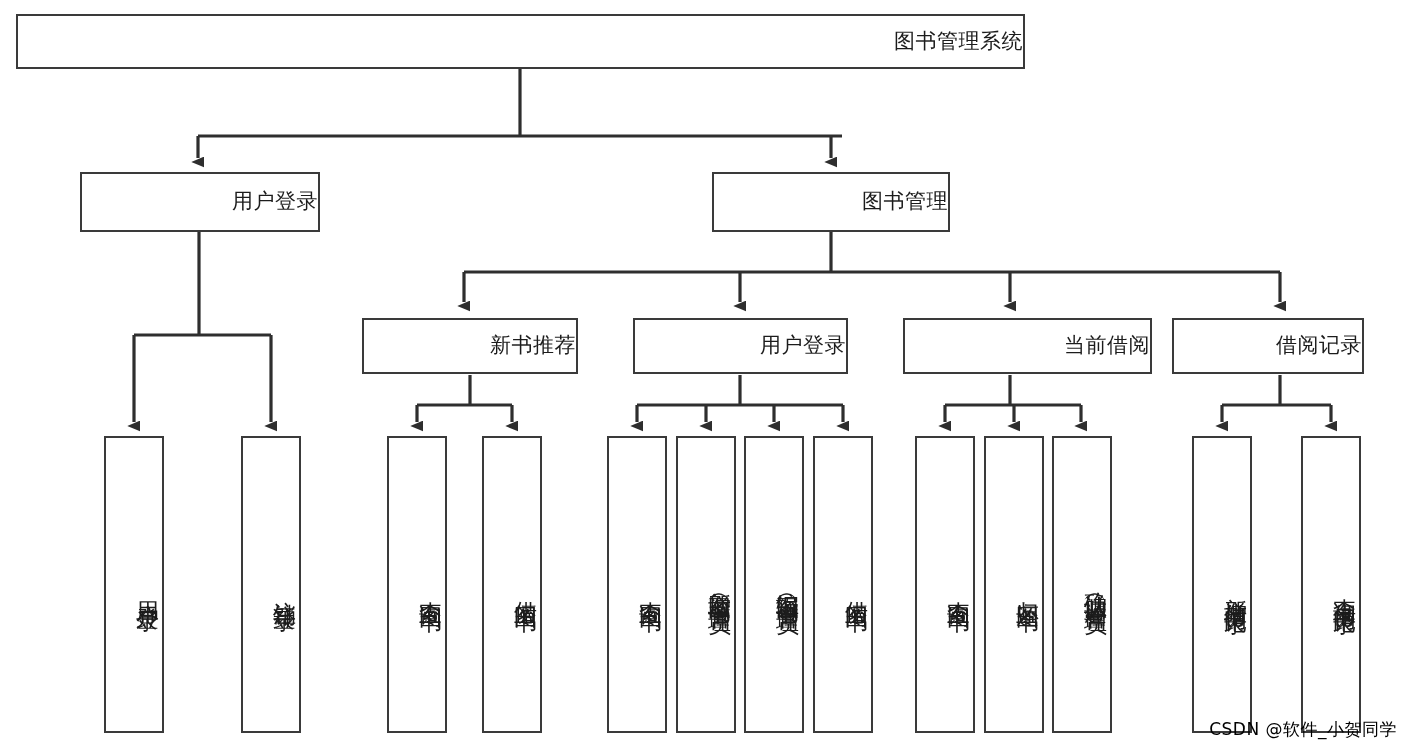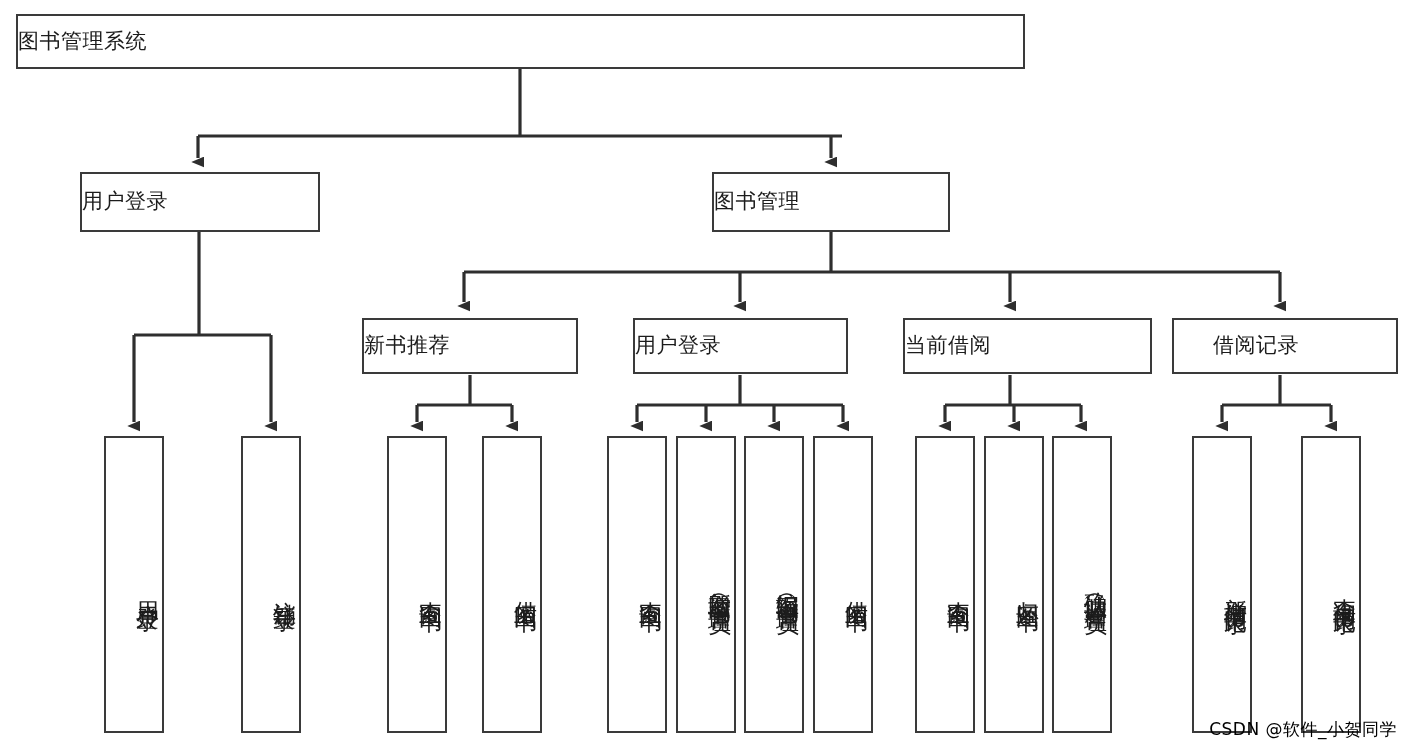--- a/index.html
+++ b/index.html
@@ -24,21 +24,21 @@
     width: 1405px;
     height: 747px;
   }
   .node {
     position: absolute;
     box-sizing: border-box;
     background: #ffffff;
     border: 2px solid #3a3a3a;
     display: flex;
     align-items: center;
-    justify-content: flex-start;
+    justify-content: flex-end;
     color: #1c1c1c;
     overflow: hidden;
   }
   .node-h {
     font-size: 21px;
     line-height: 1.2;
     letter-spacing: 0.5px;
     white-space: nowrap;
   }
   .node-v {
@@ -152,21 +152,21 @@
 
   <div class="node node-h" style="left:362px; top:318px; width:216px; height:56px;">
     <span>新书推荐</span>
   </div>
   <div class="node node-h" style="left:633px; top:318px; width:215px; height:56px;">
     <span>用户登录</span>
   </div>
   <div class="node node-h" style="left:903px; top:318px; width:249px; height:56px;">
     <span>当前借阅</span>
   </div>
-  <div class="node node-h" style="left:1172px; top:318px; width:226px; height:56px;padding-left:39px;">
+  <div class="node node-h" style="left:1172px; top:318px; width:192px; height:56px;padding-left:39px;">
     <span>借阅记录</span>
   </div>
 
   <div class="node node-v" style="left:104px; top:436px; width:60px; height:297px;">
     <span>用户登录</span>
   </div>
   <div class="node node-v" style="left:241px; top:436px; width:60px; height:297px;">
     <span>注销登录</span>
   </div>
 

